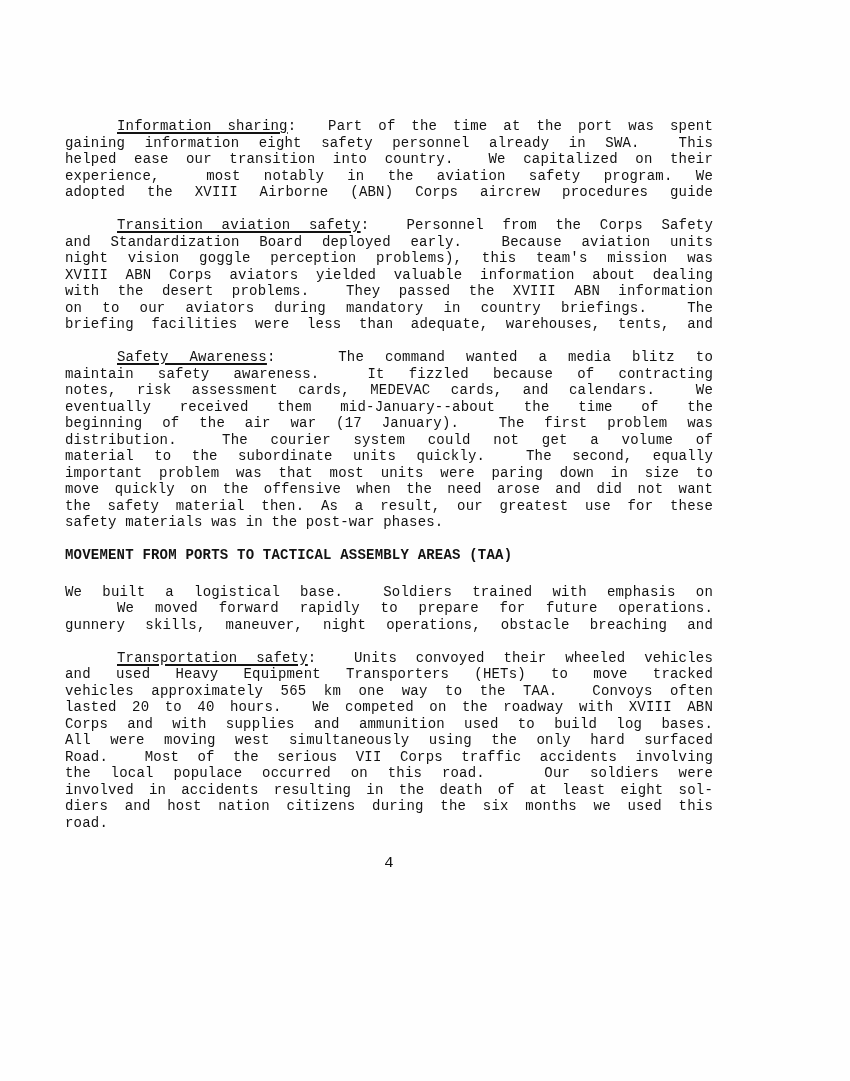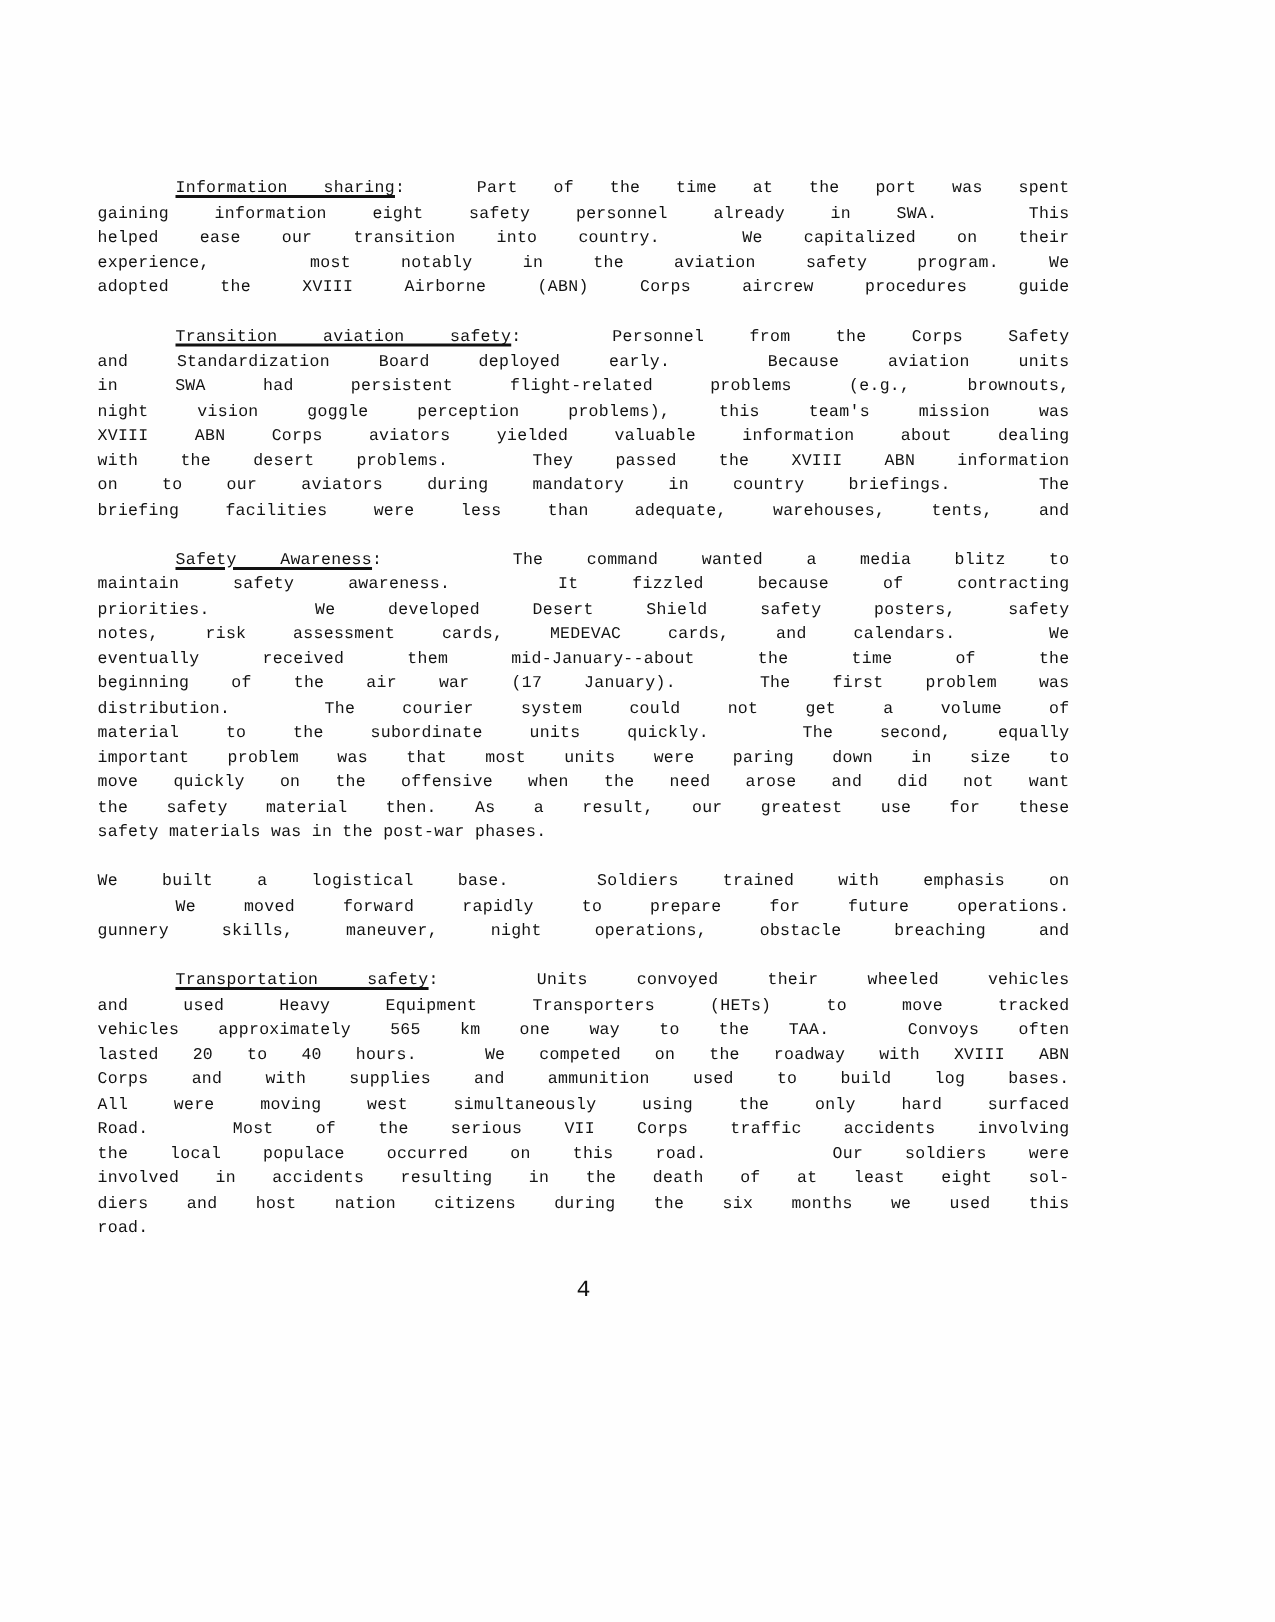--- a/index.html
+++ b/index.html
@@ -19,21 +19,21 @@
   .content {
     position: absolute;
     left: 65px;
     top: 118px;
     width: 648px;
   }
   .para {
     margin: 0 0 16.5px 0;
   }
   .line {
-    font-size: 11px;
+    font-size: 14px;
     line-height: 16.5px;
     letter-spacing: 0.2px;
     white-space: pre-wrap;
     text-align: justify;
     text-align-last: justify;
   }
   .line.first {
     text-indent: 52px;
   }
   .line.last {
@@ -69,43 +69,42 @@
         <div class="line first"><span class="u">Information sharing</span><span>:  Part of the time at the port was spent</span></div>
         <div class="line"><span>gaining information eight safety personnel already in SWA.  This</span></div>
         <div class="line"><span>helped ease our transition into country.  We capitalized on their</span></div>
         <div class="line"><span>experience,  most notably in the aviation safety program. We</span></div>
         <div class="line"><span>adopted the XVIII Airborne (ABN) Corps aircrew procedures guide</span></div>
       </div>
 
     <div class="para">
         <div class="line first"><span class="u">Transition aviation safety</span><span>:  Personnel from the Corps Safety</span></div>
         <div class="line"><span>and Standardization Board deployed early.  Because aviation units</span></div>
-        <div class="line"><span>in SWA had persistent flight-related problems (e.g., brownouts,</span></div>
         <div class="line"><span>night vision goggle perception problems), this team's mission was</span></div>
         <div class="line"><span>XVIII ABN Corps aviators yielded valuable information about dealing</span></div>
         <div class="line"><span>with the desert problems.  They passed the XVIII ABN information</span></div>
         <div class="line"><span>on to our aviators during mandatory in country briefings.  The</span></div>
         <div class="line"><span>briefing facilities were less than adequate, warehouses, tents, and</span></div>
       </div>
 
     <div class="para">
         <div class="line first"><span class="u">Safety Awareness</span><span>:   The command wanted a media blitz to</span></div>
         <div class="line"><span>maintain safety awareness.  It fizzled because of contracting</span></div>
-        <div class="line"><span>priorities.  We developed Desert Shield safety posters, safety</span></div>
         <div class="line"><span>notes, risk assessment cards, MEDEVAC cards, and calendars.  We</span></div>
         <div class="line"><span>eventually received them mid-January--about the time of the</span></div>
         <div class="line"><span>beginning of the air war (17 January).  The first problem was</span></div>
         <div class="line"><span>distribution.  The courier system could not get a volume of</span></div>
         <div class="line"><span>material to the subordinate units quickly.  The second, equally</span></div>
         <div class="line"><span>important problem was that most units were paring down in size to</span></div>
         <div class="line"><span>move quickly on the offensive when the need arose and did not want</span></div>
         <div class="line"><span>the safety material then. As a result, our greatest use for these</span></div>
         <div class="line last"><span>safety materials was in the post-war phases.</span></div>
       </div>
 
+    <div class="heading">MOVEMENT FROM PORTS TO TACTICAL ASSEMBLY AREAS (TAA)</div>
 
     <div class="para">
         <div class="line"><span>We built a logistical base.  Soldiers trained with emphasis on</span></div>
         <div class="line first"><span>We moved forward rapidly to prepare for future operations.</span></div>
         <div class="line"><span>gunnery skills, maneuver, night operations, obstacle breaching and</span></div>
       </div>
 
     <div class="para">
         <div class="line first"><span class="u">Transportation safety</span><span>:  Units convoyed their wheeled vehicles</span></div>
         <div class="line"><span>and used Heavy Equipment Transporters (HETs) to move tracked</span></div>

